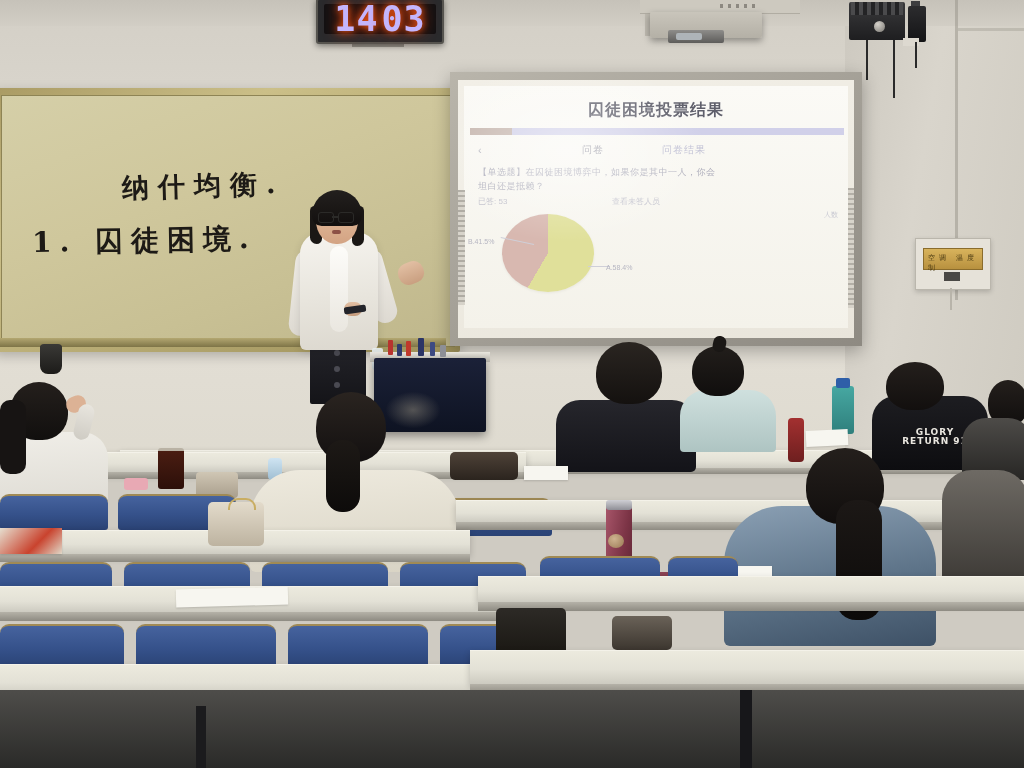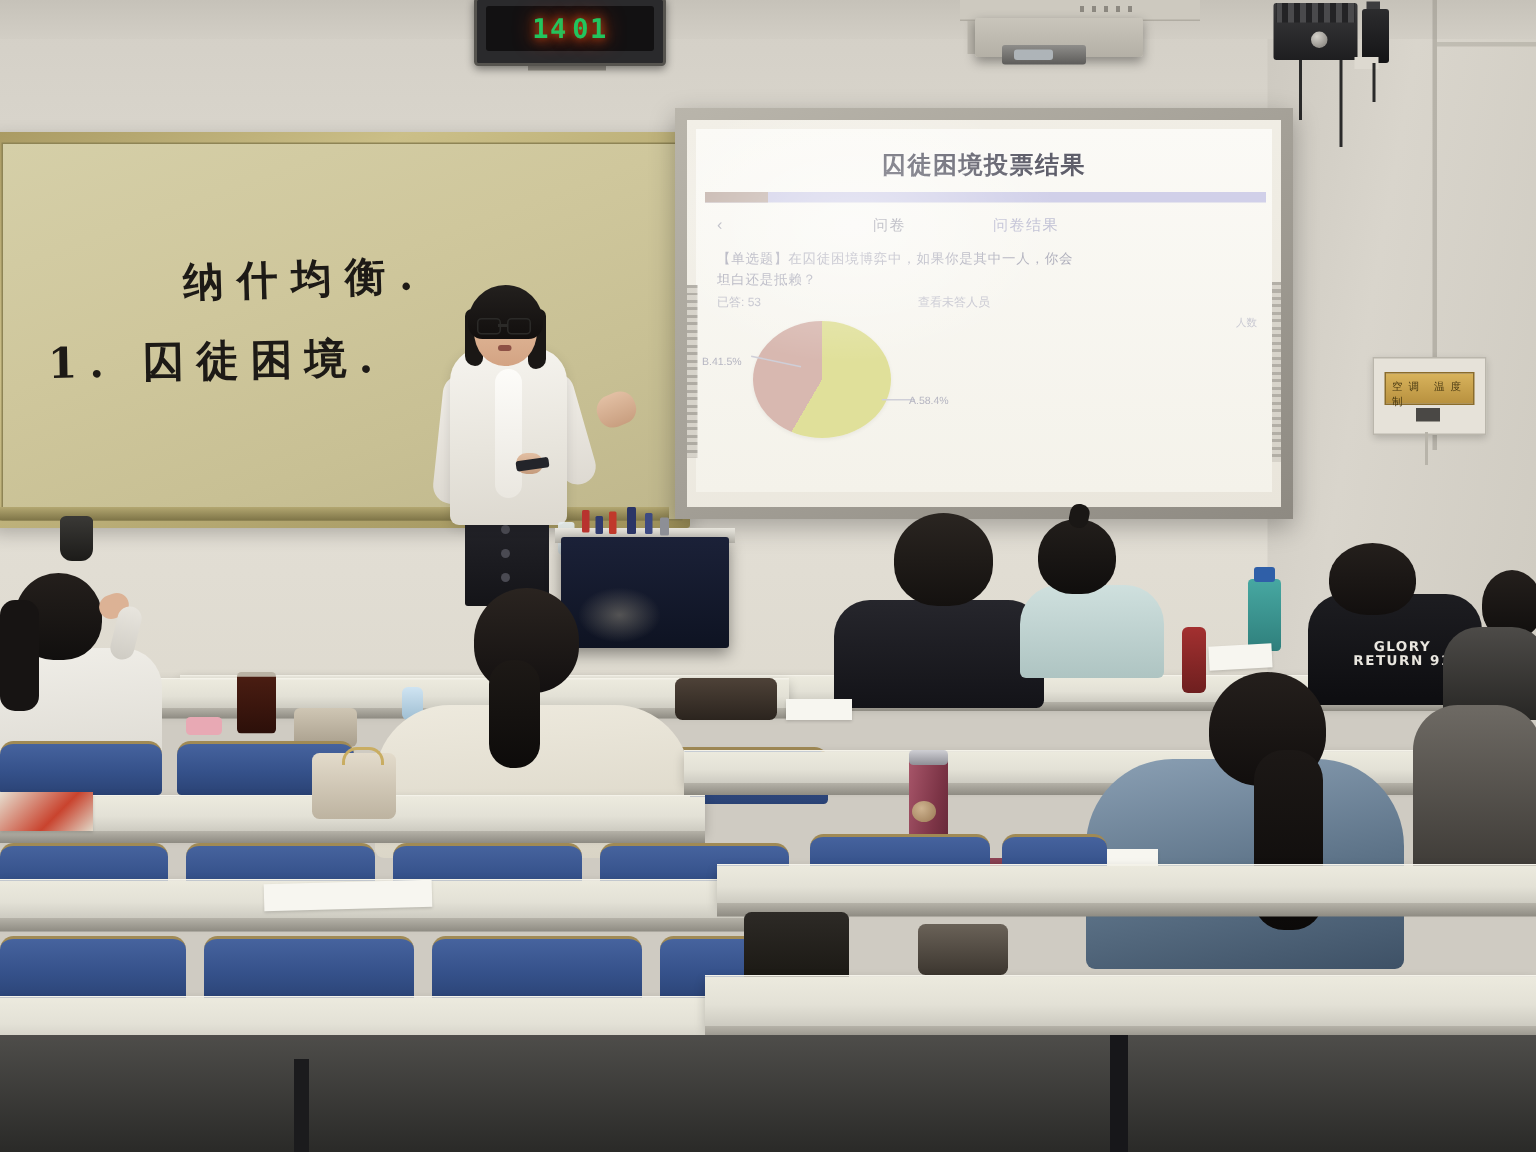--- a/index.html
+++ b/index.html
@@ -15,22 +15,22 @@
   .ceiling-band{left:0;top:0;width:1024px;height:26px;
     background:linear-gradient(180deg,#c6c2b9,#d2cec5);}
   .wall-seam{left:955px;top:0;width:3px;height:300px;background:rgba(150,146,136,.5);}
   .wall-seam2{left:958px;top:28px;width:66px;height:3px;background:rgba(150,146,136,.35);}
 
   
   .clock-body{left:316px;top:-2px;width:124px;height:42px;background:#2a2a2c;
     border:2px solid #56544f;border-radius:3px;box-shadow:0 2px 6px rgba(0,0,0,.45);}
   .clock-face{position:absolute;left:6px;top:4px;width:112px;height:30px;background:#121112;
     display:flex;align-items:center;justify-content:center;gap:3px;border-radius:2px;}
-  .digit{font-family:"DejaVu Sans Mono",monospace;font-size:18px;font-weight:bold;
-    color:#22c55e;text-shadow:0 0 7px #ff5a18,0 0 15px rgba(255,60,0,.85);letter-spacing:1px;}
+  .digit{font-family:"DejaVu Sans Mono",monospace;font-size:35px;font-weight:bold;
+    color:#c4b5fd;text-shadow:0 0 7px #ff5a18,0 0 15px rgba(255,60,0,.85);letter-spacing:1px;}
   .clock-mount{left:352px;top:40px;width:52px;height:7px;background:#9b978e;}
 
   
   .proj-plate{left:640px;top:0px;width:160px;height:13px;background:#cdc9bf;
     border-bottom:1px solid #b0aca2;}
   .proj-dots{left:720px;top:4px;width:40px;height:4px;
     background:repeating-linear-gradient(90deg,#8d8981 0 3px,transparent 3px 8px);}
   .proj-body{left:650px;top:12px;width:112px;height:26px;
     background:linear-gradient(180deg,#c9c5bb,#b4b0a6);border-radius:2px;
     box-shadow:0 3px 7px rgba(0,0,0,.35);}
@@ -199,21 +199,21 @@
   <div class="abs wall-back"></div>
   <div class="abs wall-right"></div>
   <div class="abs ceiling-band"></div>
   <div class="abs wall-seam"></div>
   <div class="abs wall-seam2"></div>
 
   <div class="abs clock-mount"></div>
   <div class="abs clock-body">
     <div class="clock-face">
       <span class="digit">14</span>
-      <span class="digit">01</span>
+      <span class="digit">03</span>
     </div>
   </div>
 
   <div class="abs proj-plate"></div>
   <div class="abs proj-dots"></div>
   <div class="abs proj-arm"></div>
   <div class="abs proj-body"></div>
   <div class="abs proj-lens"></div>
   <div class="abs proj-lens-glass"></div>
 

